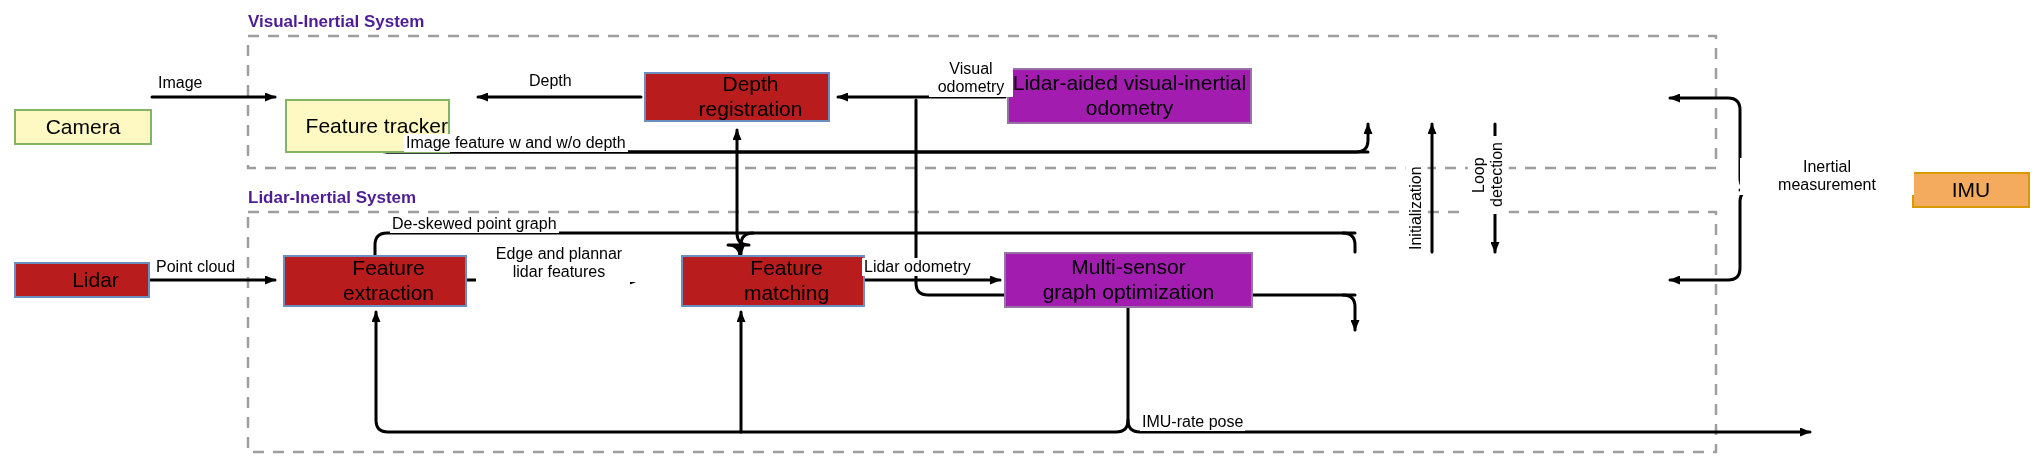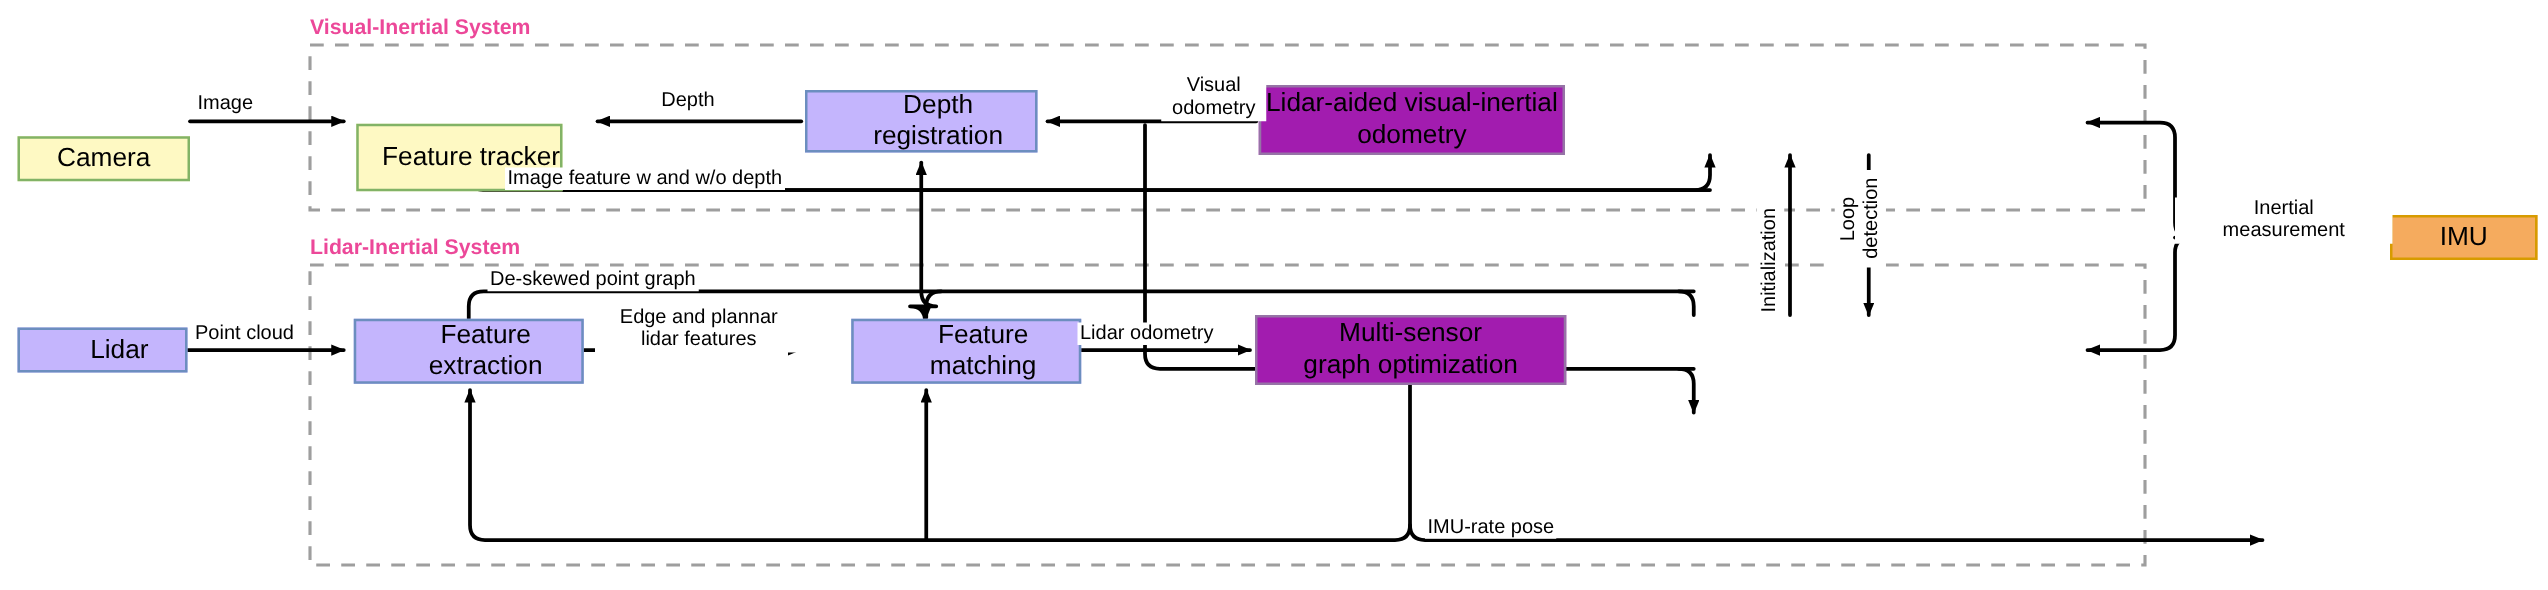--- a/index.html
+++ b/index.html
@@ -19,29 +19,29 @@
     text-align:center;
     line-height:1.18;
     font-size:21px;
     color:#000000;
     border-width:2px;border-style:solid;
     z-index:3;
   }
   .node span{display:block;white-space:pre-line;}
 
   .n-green{background:#fef9c3;border-color:#82b366;margin-top:29px;}
-  .n-blue{background:#c4b5fd;border-color:#6c8ebf;padding-left:27px;}
+  .n-blue{background:#b91c1c;border-color:#6c8ebf;padding-left:27px;}
   .n-purple{background:#a21caf;border-color:#9673a6;}
   .n-orange{background:#f5ab5e;border-color:#d79b00;justify-content:center;}
 
   .group-label{
     position:absolute;
     font-size:17px;
     font-weight:bold;
-    color:#ec4899;
+    color:#4c1d95;
     white-space:nowrap;
     z-index:4;
   }
 
   .edge-label{
     position:absolute;
     font-size:16px;
     color:#000000;
     white-space:pre-line;
     text-align:center;

